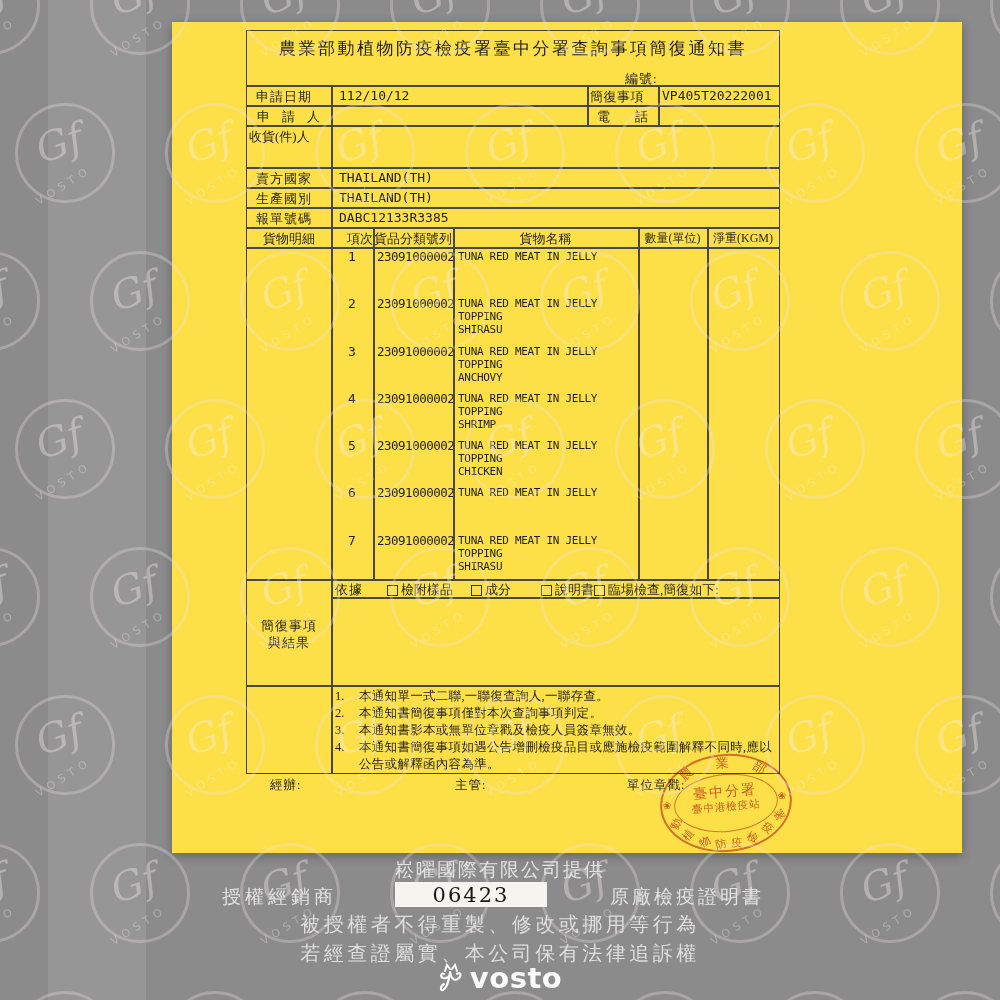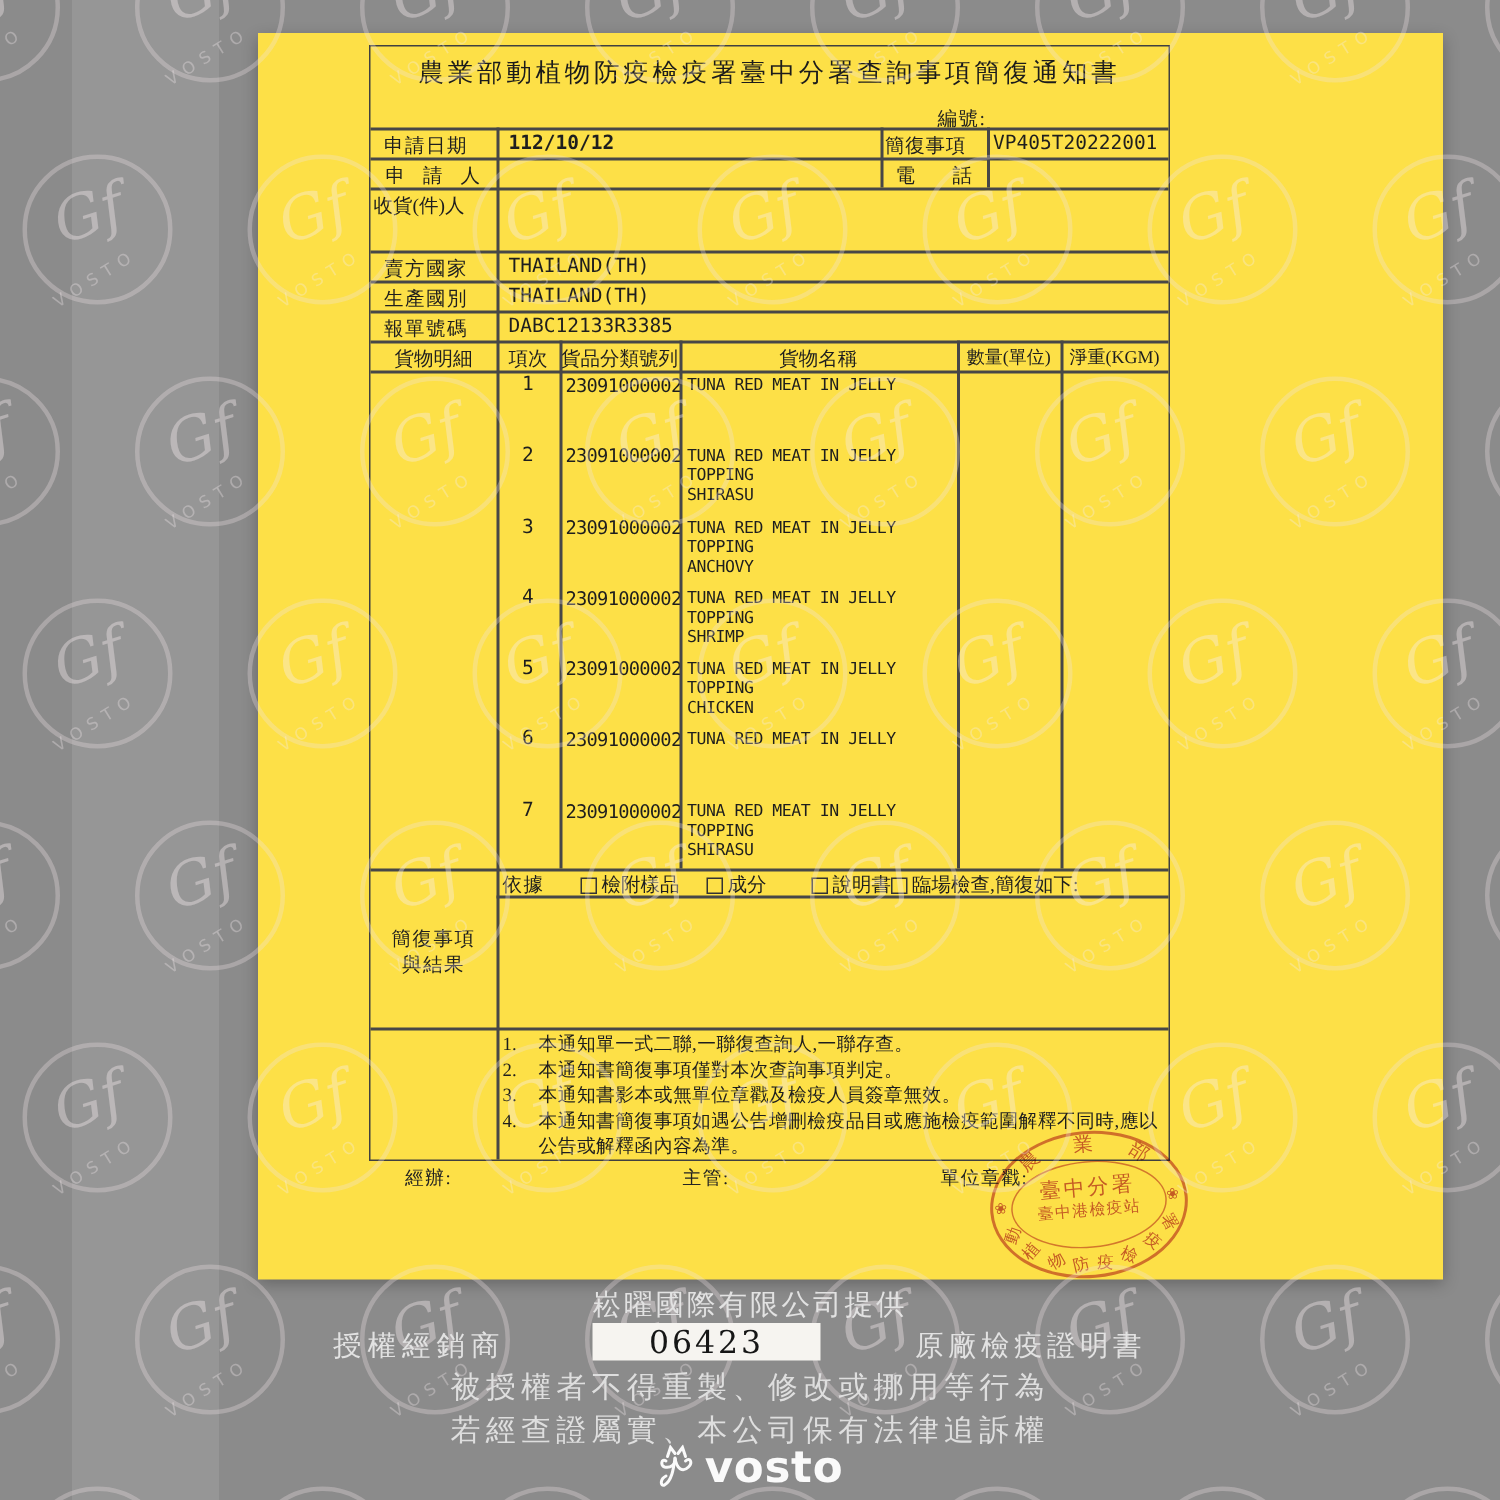--- a/index.html
+++ b/index.html
@@ -108,41 +108,41 @@
 <div id="light-band"></div>
 
 <div id="paper">
   <div id="form">
 
     <div id="form-title" class="cjk">農業部動植物防疫檢疫署臺中分署查詢事項簡復通知書</div>
     <span class="lbl cjk" style="left:378px;top:39px;">編號:</span>
     <span class="val mono" style="left:420px;top:39px;"></span>
 
     <span class="lbl cjk" style="left:9px;top:56.5px;">申請日期</span>
-    <span class="val mono" style="left:92px;top:57px;font-weight:bold;">112/10/12</span>
+    <span class="val mono" style="left:92px;top:57px;">112/10/12</span>
     <span class="lbl cjk" style="left:343px;top:56.5px;letter-spacing:0.5px;">簡復事項</span>
     <span class="val mono" style="left:415px;top:57px;">VP405T20222001</span>
 
     <span class="lbl cjk just" style="left:10px;top:76.5px;width:64px;">申 請 人</span>
     <span class="val mono" style="left:92px;top:77px;"></span>
     <span class="lbl cjk just" style="left:350px;top:76.5px;width:52px;">電 話</span>
     <span class="val mono" style="left:418px;top:77px;"></span>
 
     <span class="lbl cjk" style="left:2px;top:97px;letter-spacing:0;">收貨(件)人</span>
     <span class="val mono" style="left:92px;top:97px;"></span>
 
     <span class="lbl cjk" style="left:9px;top:138.5px;">賣方國家</span>
     <span class="val mono" style="left:92px;top:139px;">THAILAND(TH)</span>
     <span class="lbl cjk" style="left:9px;top:158.5px;">生產國別</span>
     <span class="val mono" style="left:92px;top:159px;">THAILAND(TH)</span>
     <span class="lbl cjk" style="left:9px;top:178.5px;">報單號碼</span>
     <span class="val mono" style="left:92px;top:179px;">DABC12133R3385</span>
 
     <span class="colhead cjk" style="left:0;width:84px;">貨物明細</span>
-    <span class="colhead cjk" style="left:84px;width:42px;">項次</span>
+    <span class="colhead cjk" style="left:84px;width:42px;text-align:right;">項次</span>
     <span class="colhead cjk" style="left:126px;width:80px;letter-spacing:0;">貨品分類號列</span>
     <span class="colhead cjk" style="left:206px;width:185px;">貨物名稱</span>
     <span class="colhead cjk" style="left:391px;width:69px;font-size:12px;">數量(單位)</span>
     <span class="colhead cjk" style="left:460px;width:72px;font-size:12px;">淨重(KGM)</span>
 
     <div id="goods-list">
 
         <div class="goods-row">
           <span class="g-no">1</span>
           <span class="g-code">23091000002</span>

